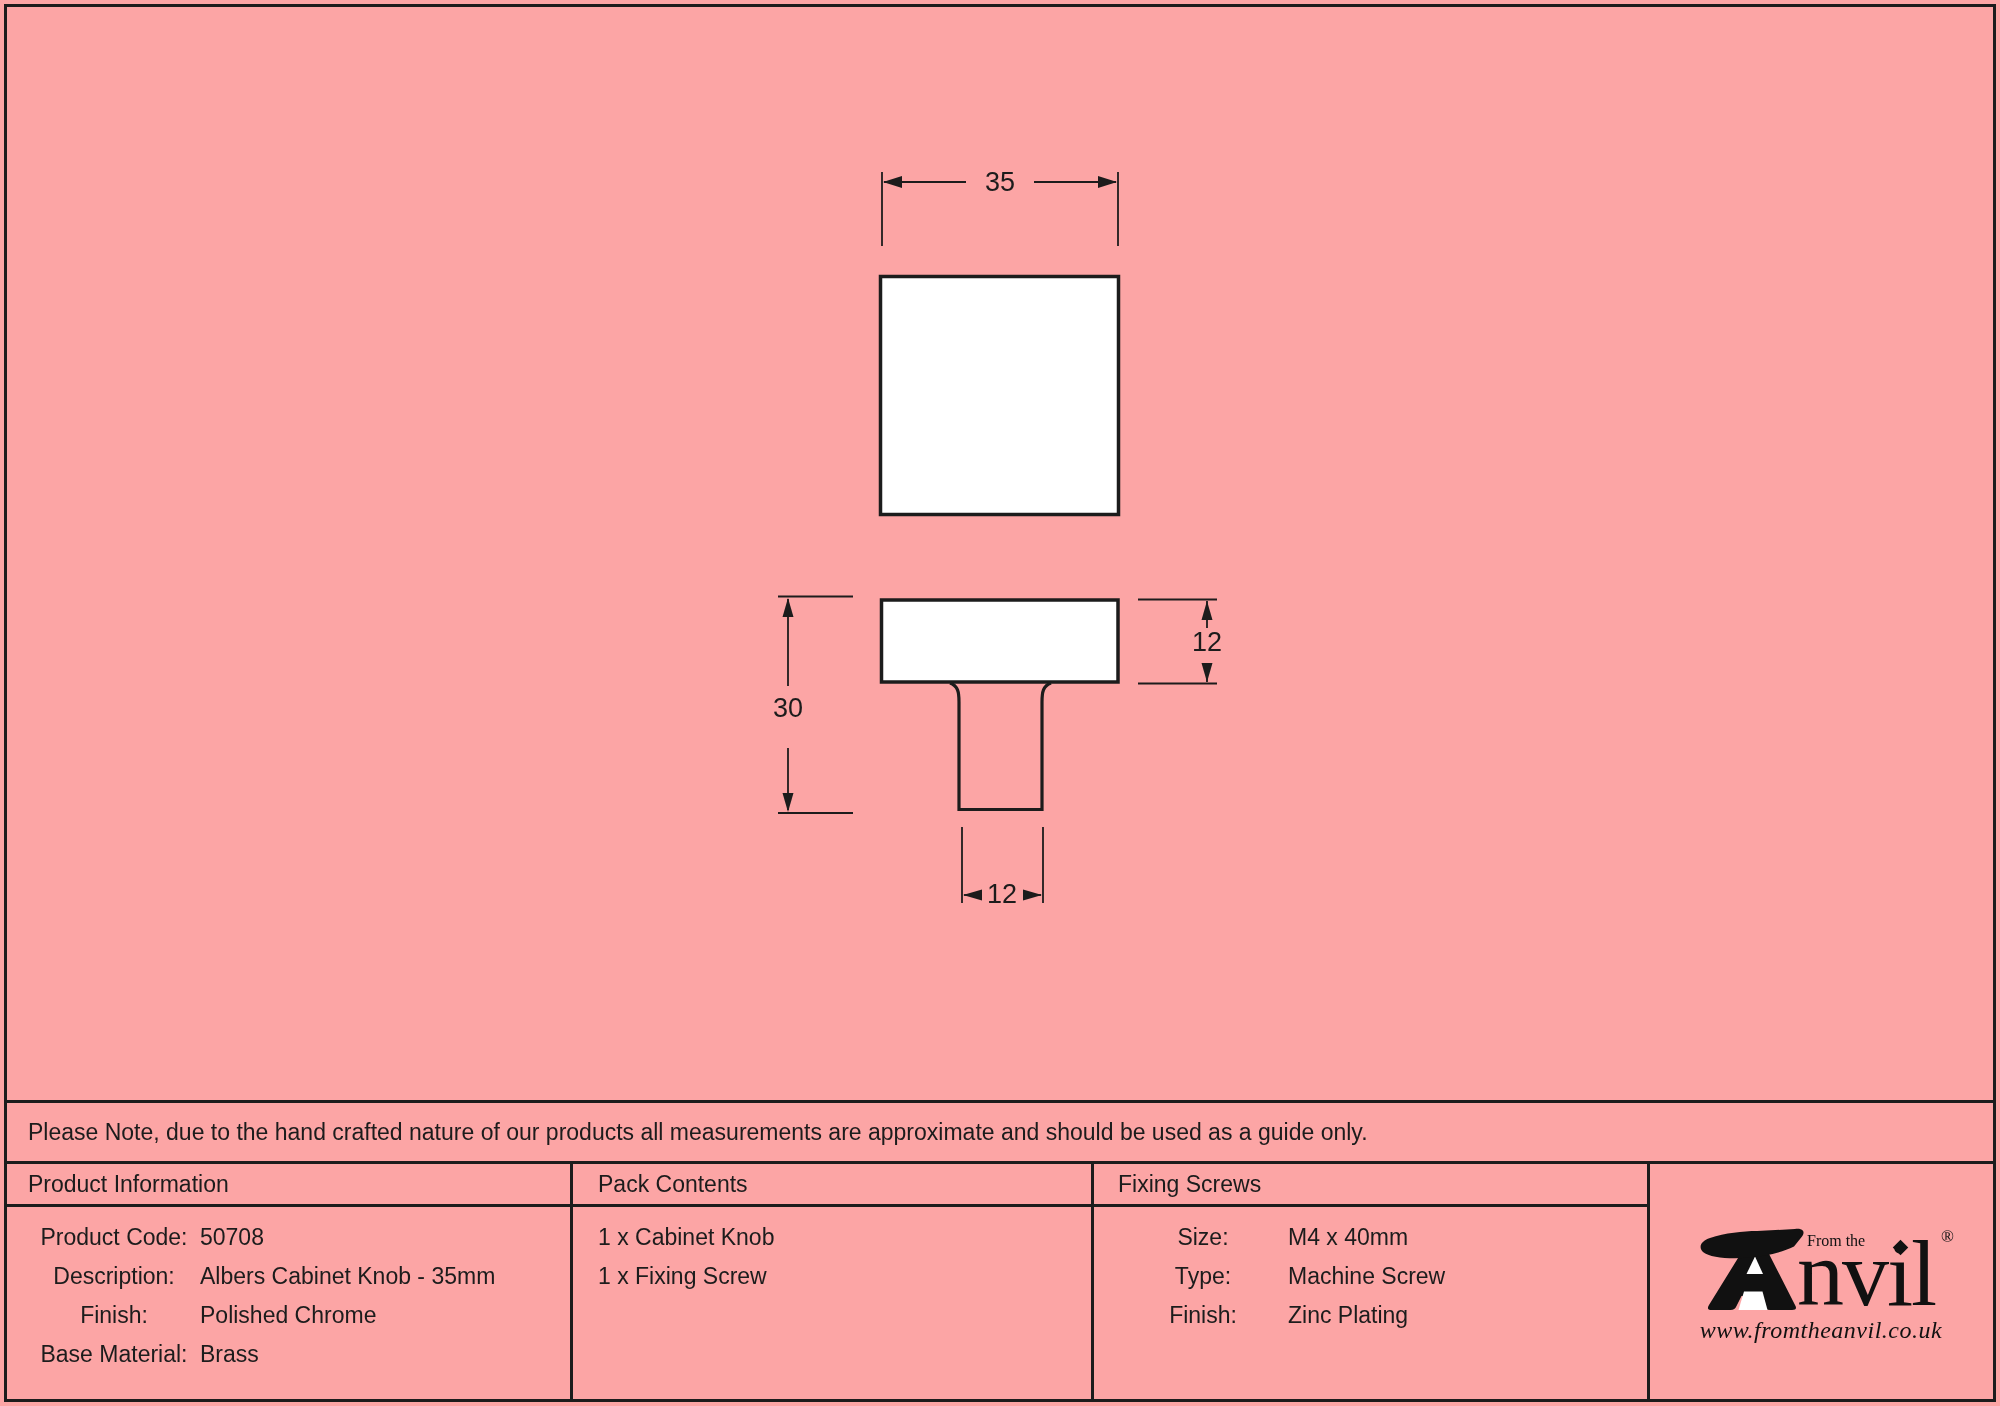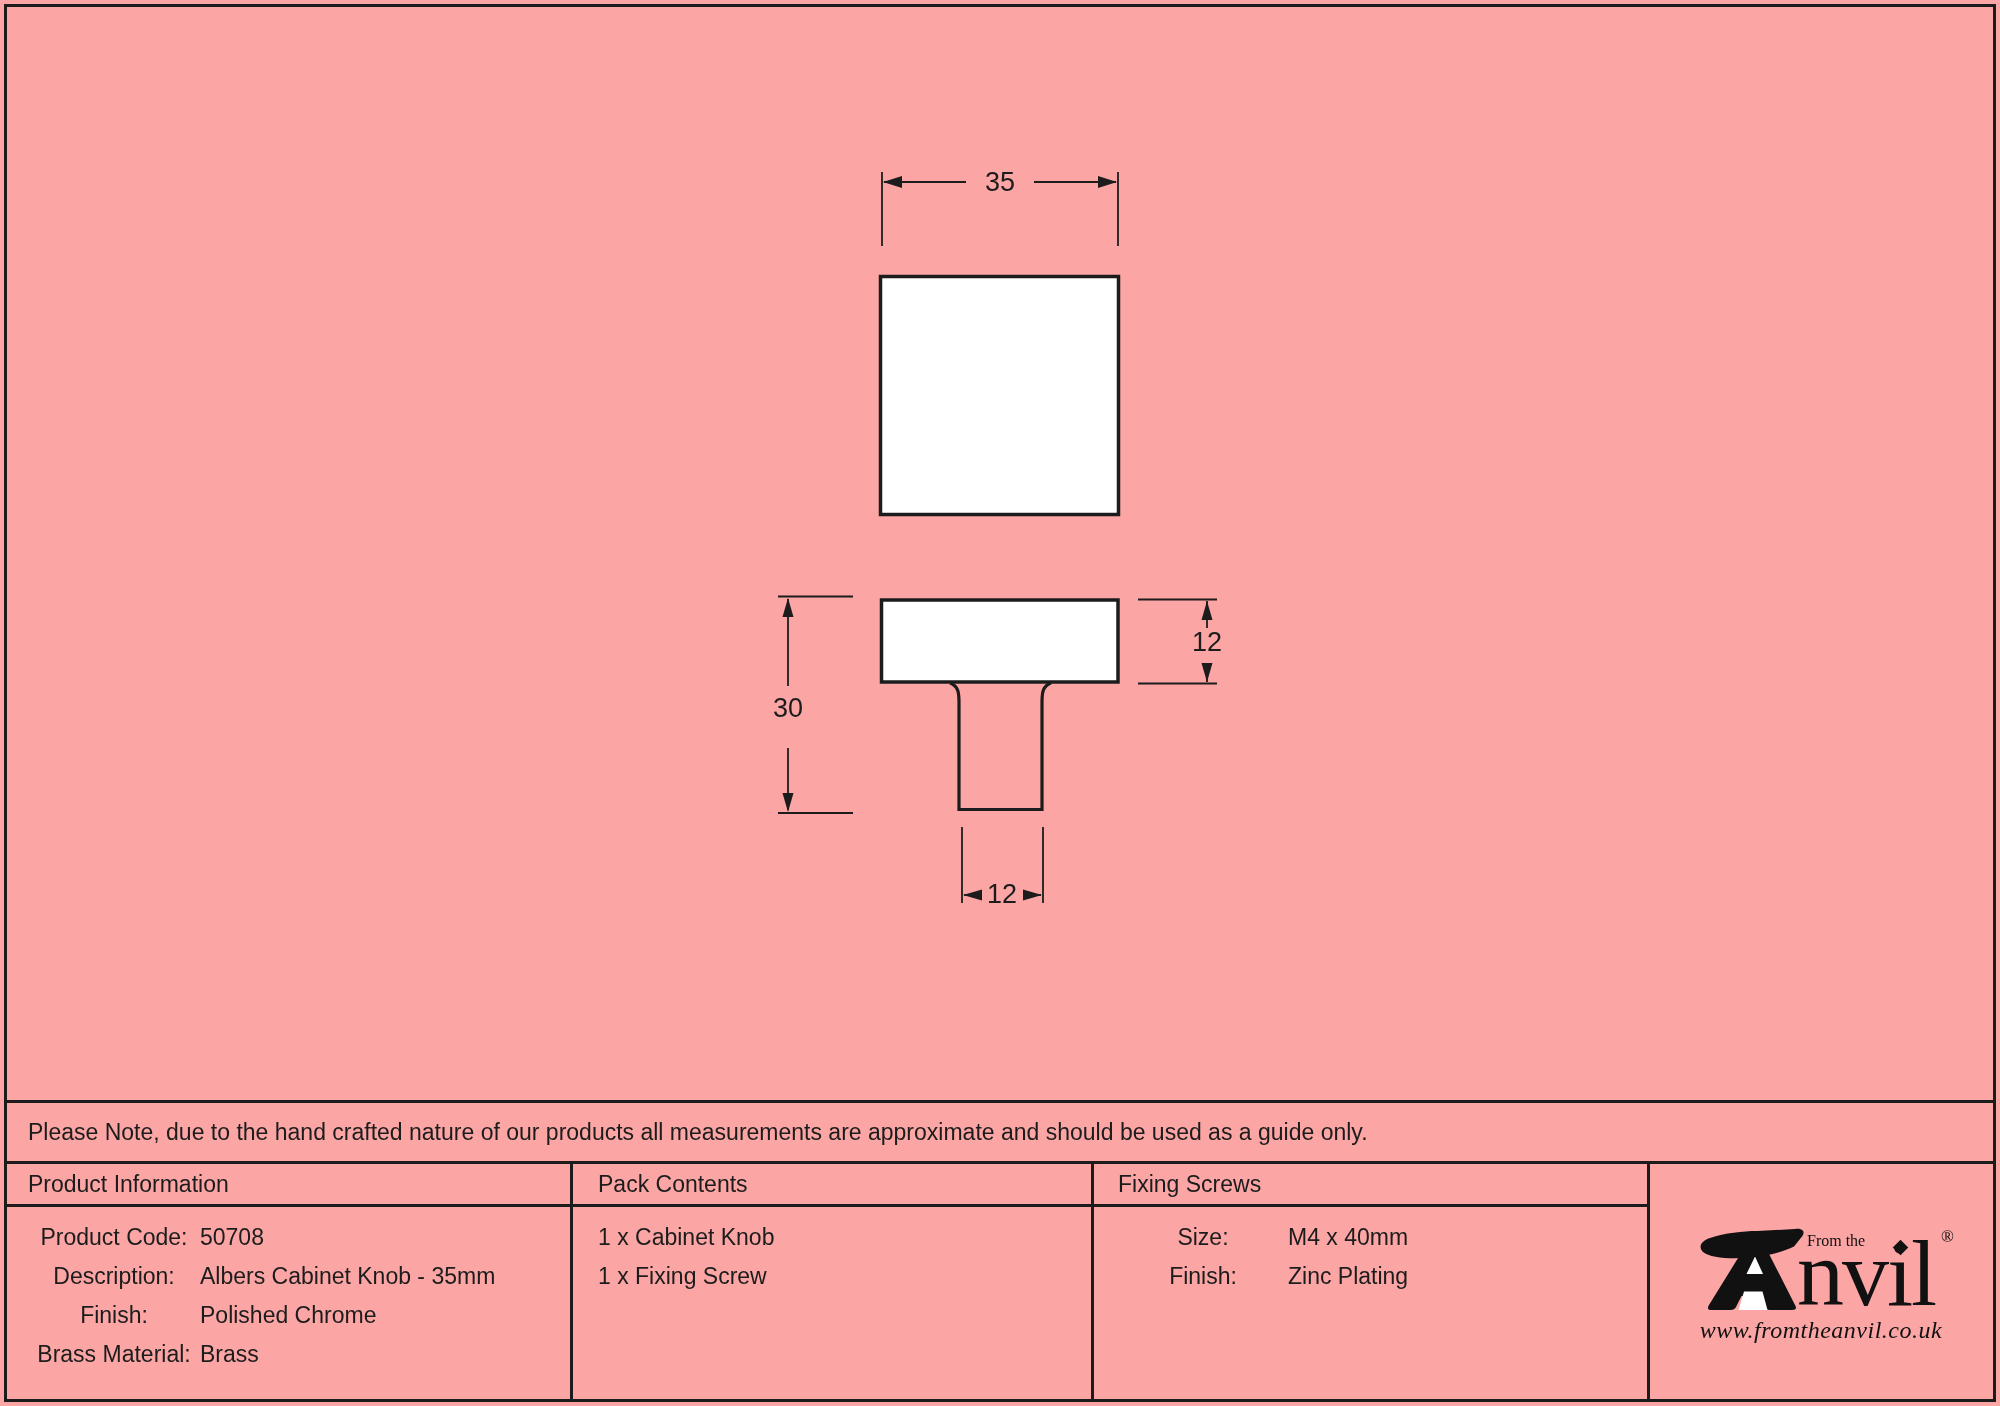--- a/index.html
+++ b/index.html
@@ -116,34 +116,38 @@
     </div>
     <div class="trow">
       <span class="tlabel">Description:</span>
       <span>Albers Cabinet Knob - 35mm</span>
     </div>
     <div class="trow">
       <span class="tlabel">Finish:</span>
       <span>Polished Chrome</span>
     </div>
     <div class="trow">
-      <span class="tlabel">Brass Material:</span>
+      <span class="tlabel">Base Material:</span>
       <span>Brass</span>
     </div>
   </div>
 
   <div class="cell" style="left:598px;">
     <div class="item">1 x Cabinet Knob</div>
     <div class="item">1 x Fixing Screw</div>
   </div>
 
   <div class="cell cell-screws" style="left:1118px;">
     <div class="trow">
       <span class="tlabel">Size:</span>
       <span>M4 x 40mm</span>
+    </div>
+    <div class="trow">
+      <span class="tlabel">Type:</span>
+      <span>Machine Screw</span>
     </div>
     <div class="trow">
       <span class="tlabel">Finish:</span>
       <span>Zinc Plating</span>
     </div>
   </div>
 
   <div class="logo">
     <svg width="115" height="84" viewBox="0 0 115 84">
       <path fill="#111" d="M48 22 L72 22 L100 77 Q103 82 97 82 L75 82 Q70 82 69 78 L64.5 68 L46.5 68 L41.5 78 Q40 82 35.5 82 L16.5 82 Q11 82 14 77 Z"></path>

